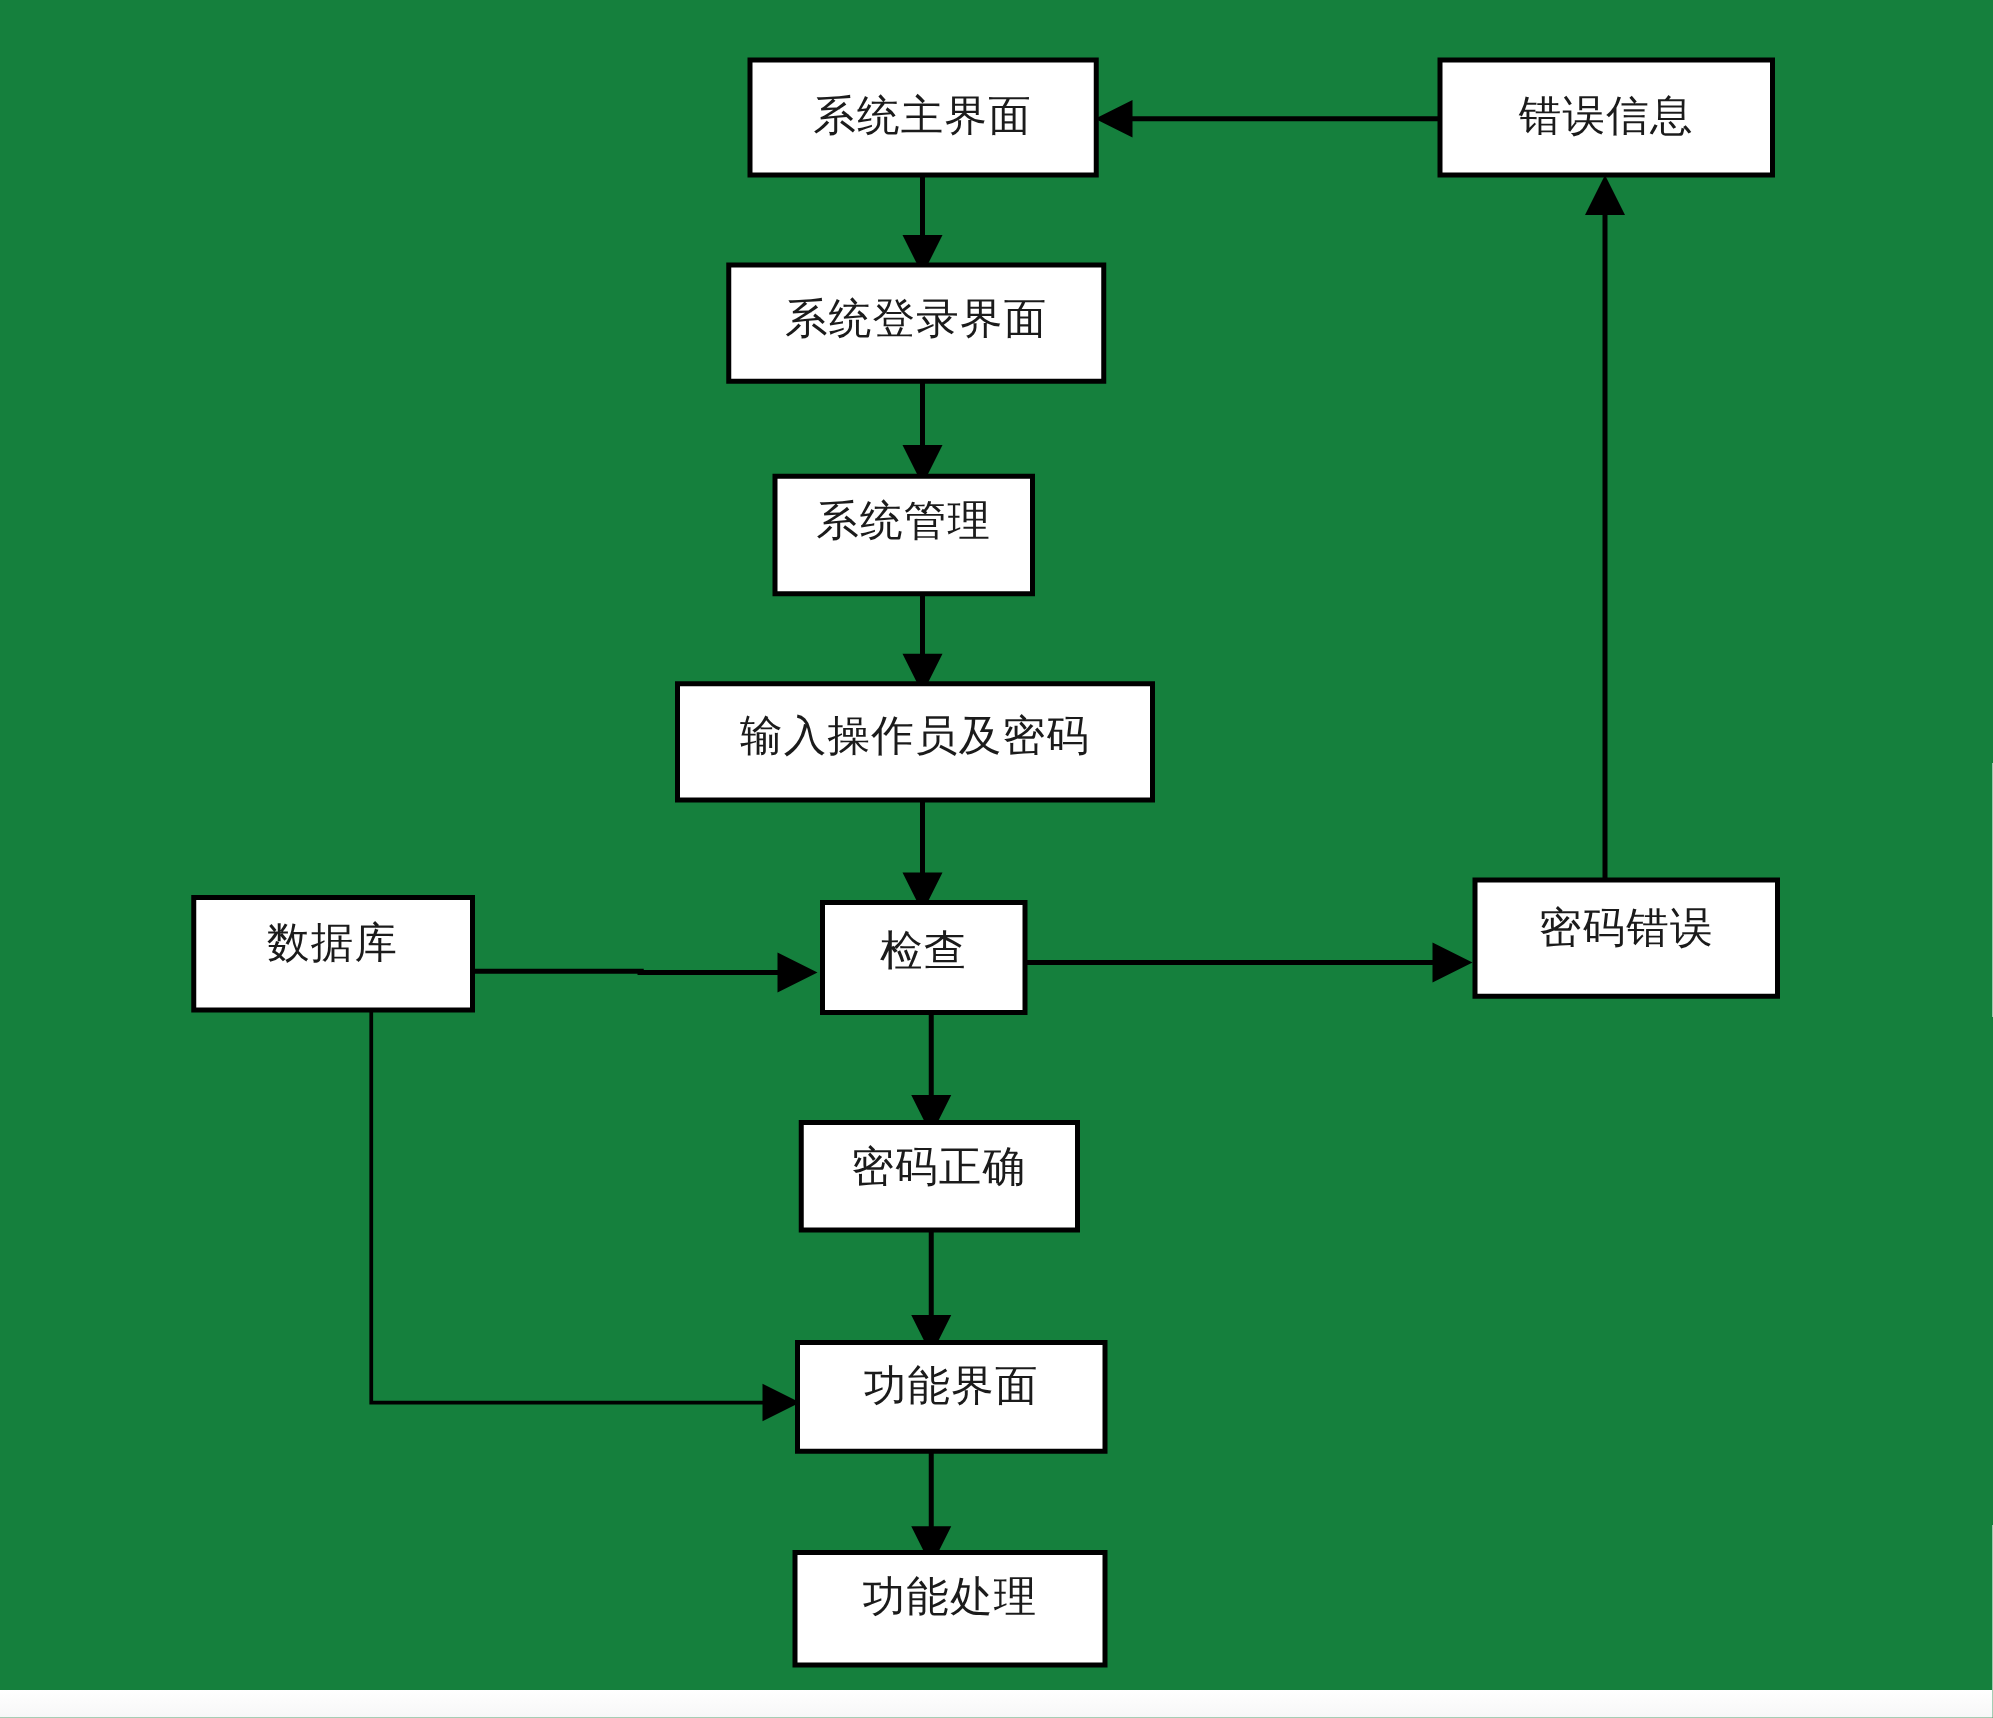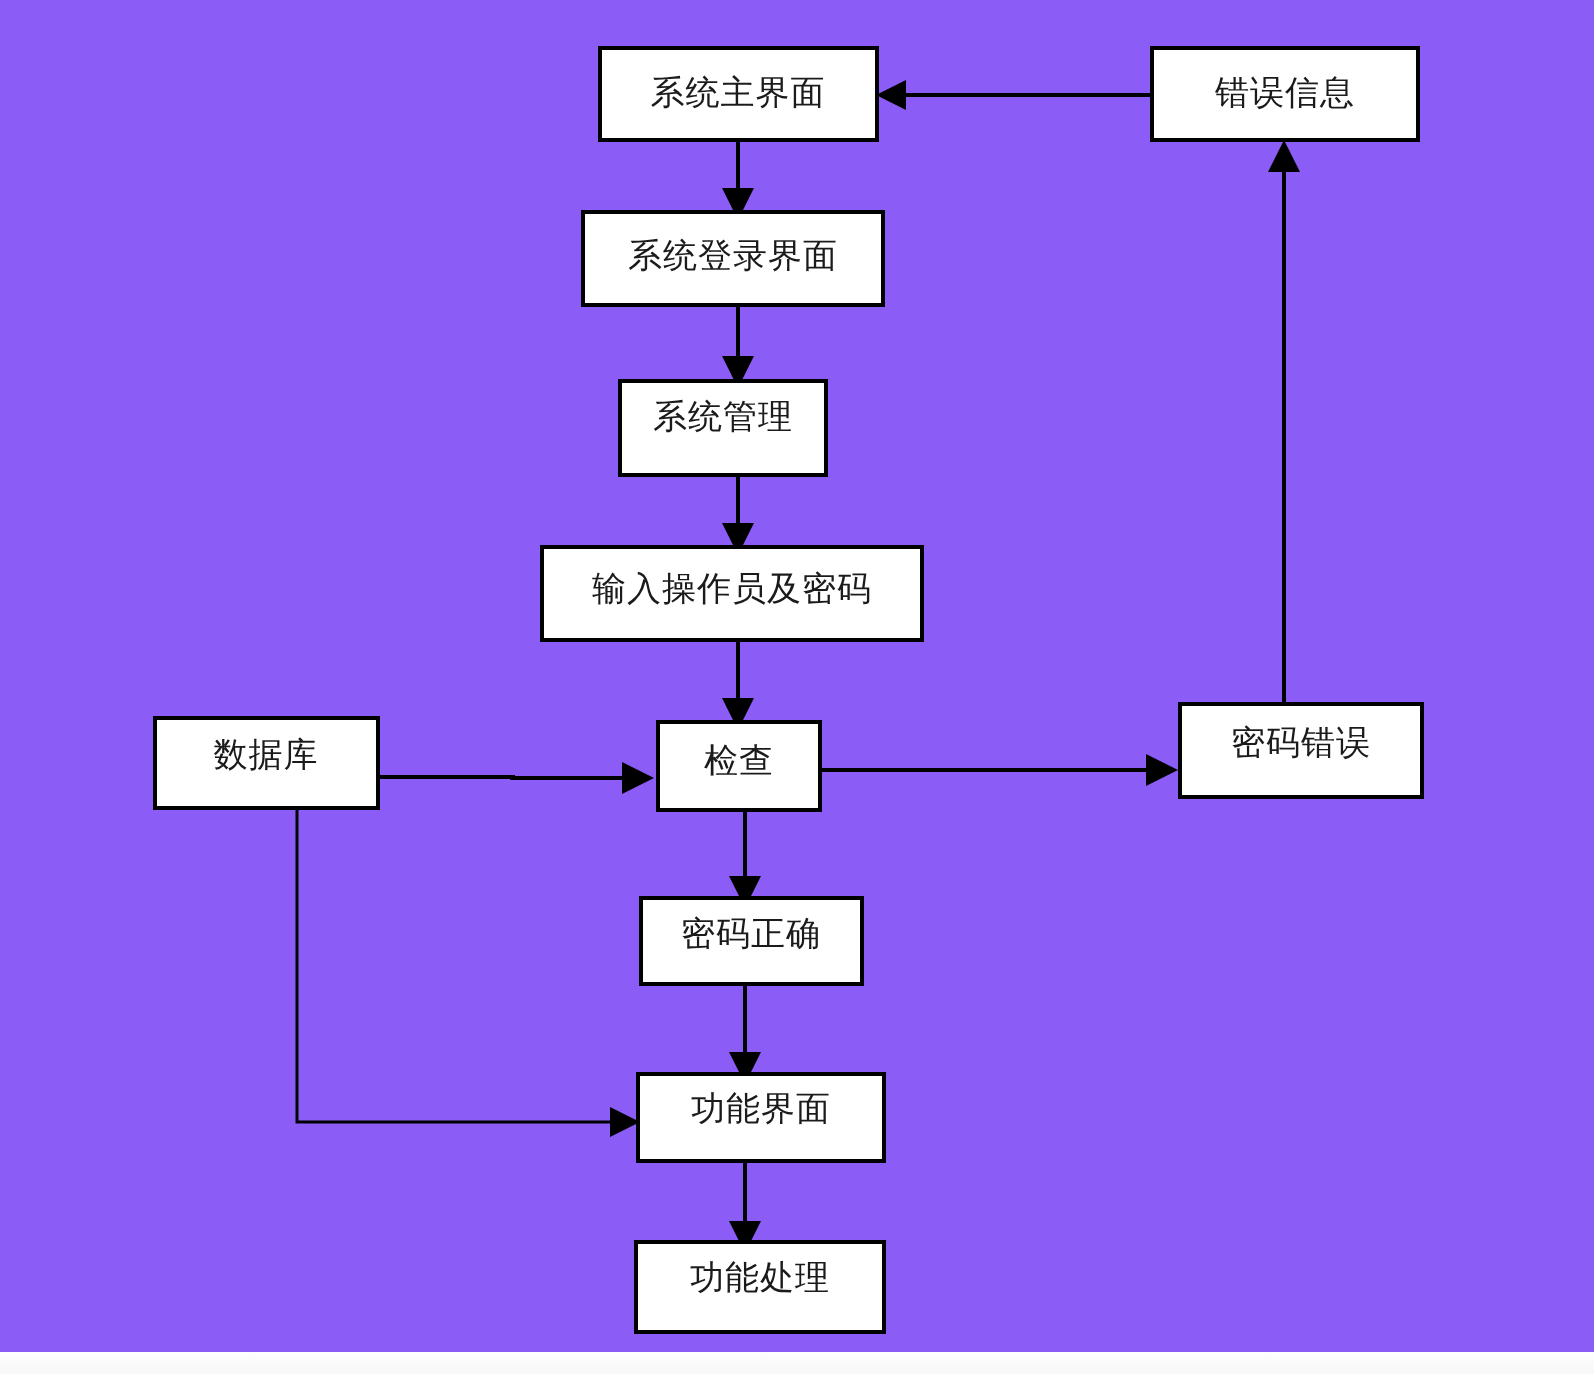--- a/index.html
+++ b/index.html
@@ -4,21 +4,21 @@
 <style>
   html, body {
     margin: 0;
     padding: 0;
     background: #ffffff;
   }
   #page {
     position: relative;
     width: 1594px;
     height: 1374px;
-    background: #8b5cf6;
+    background: #15803d;
     overflow: hidden;
     font-family: "Liberation Serif", "DejaVu Serif", serif;
     text-align: center;
   }
   #bottom-band {
     position: absolute;
     left: 0;
     bottom: 0;
     width: 1594px;
     height: 22px;

